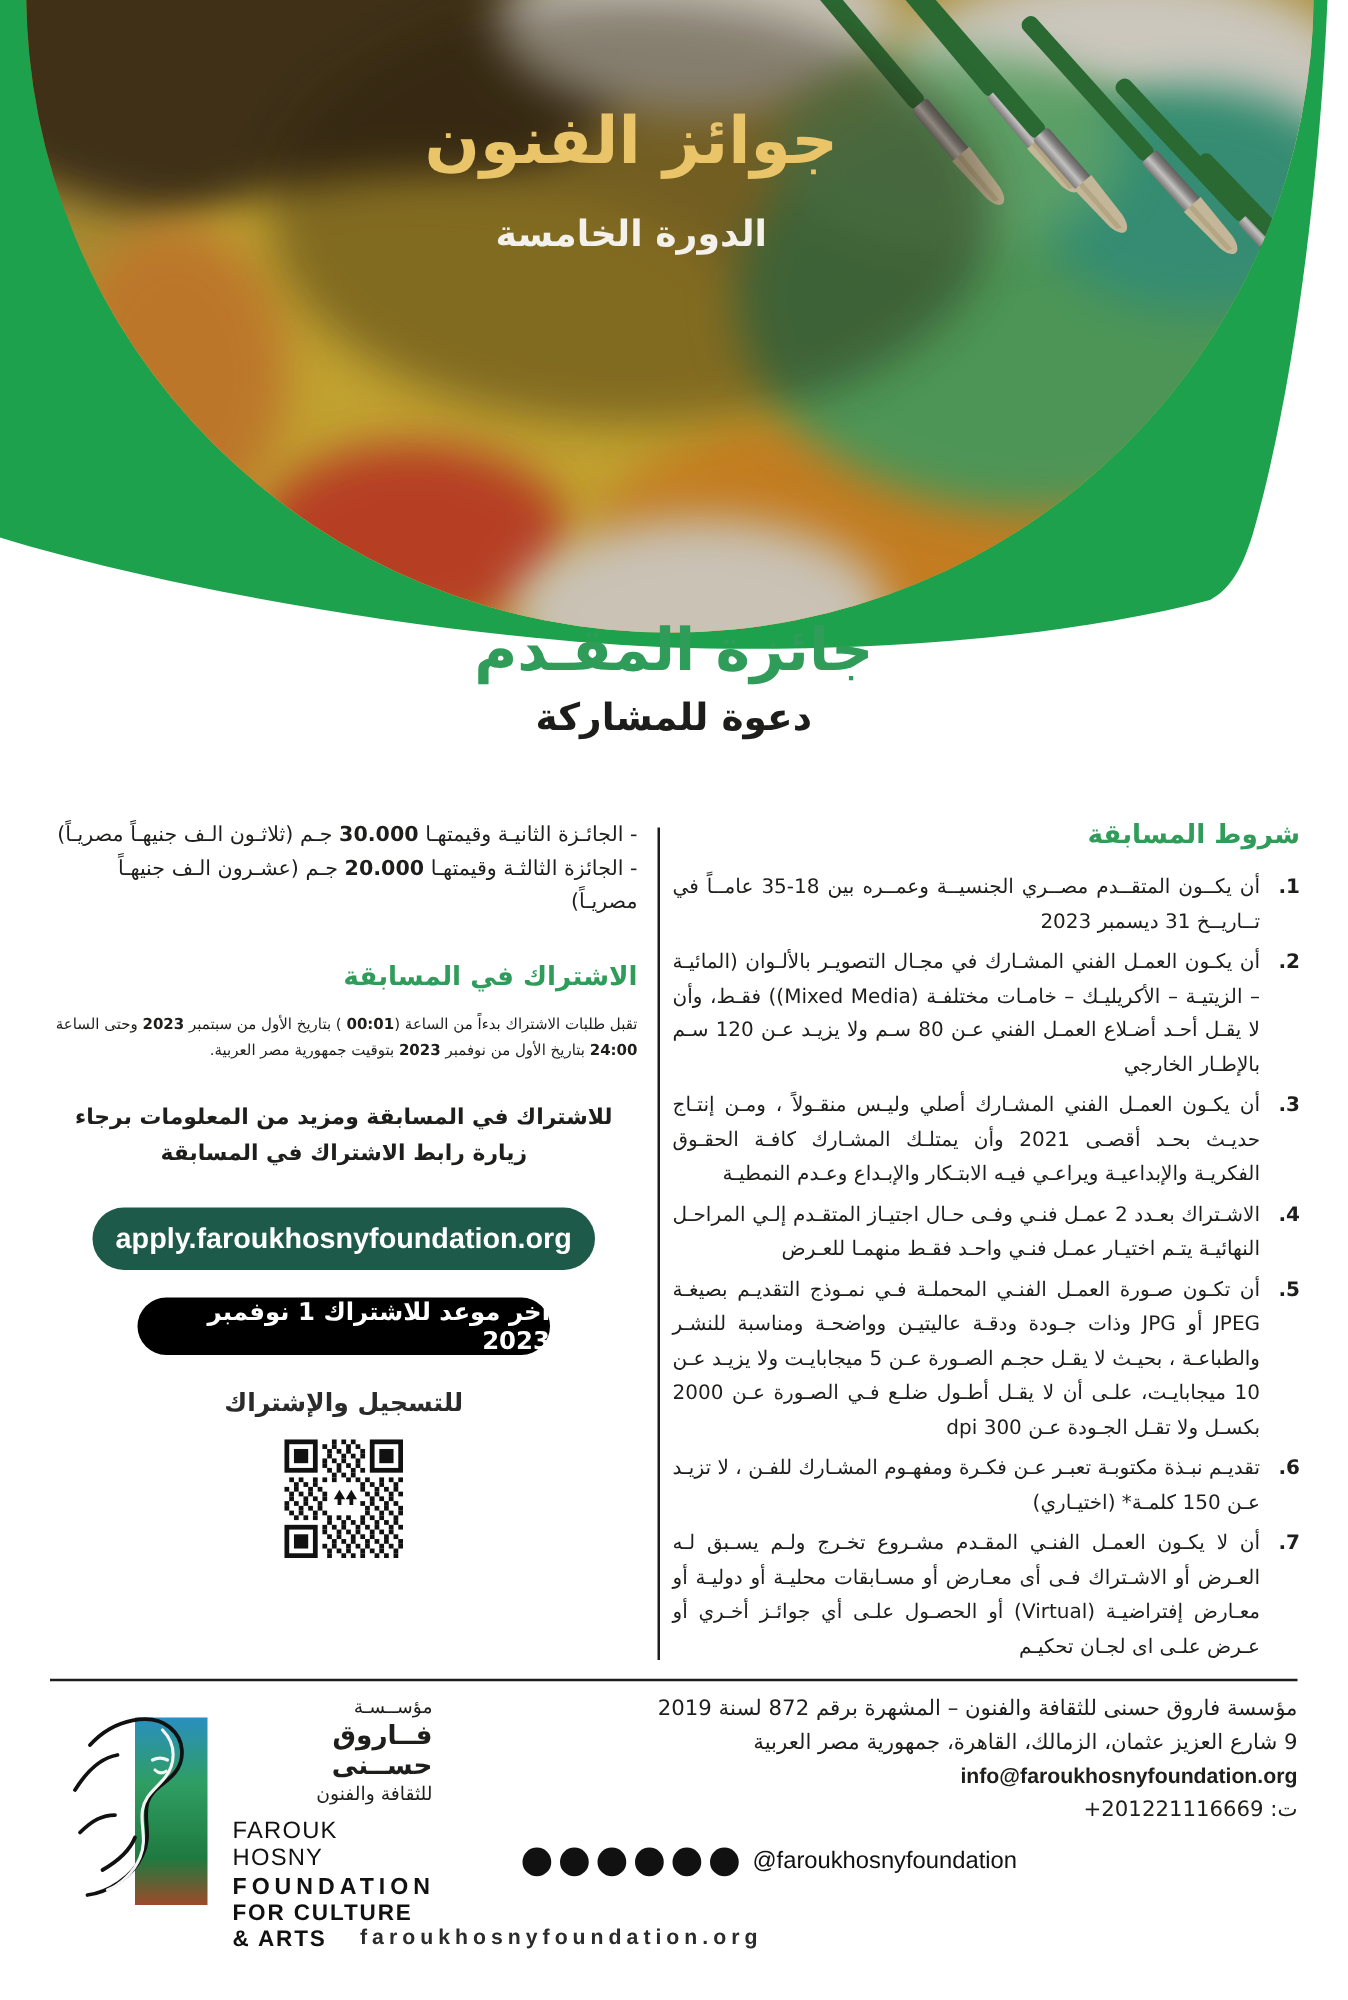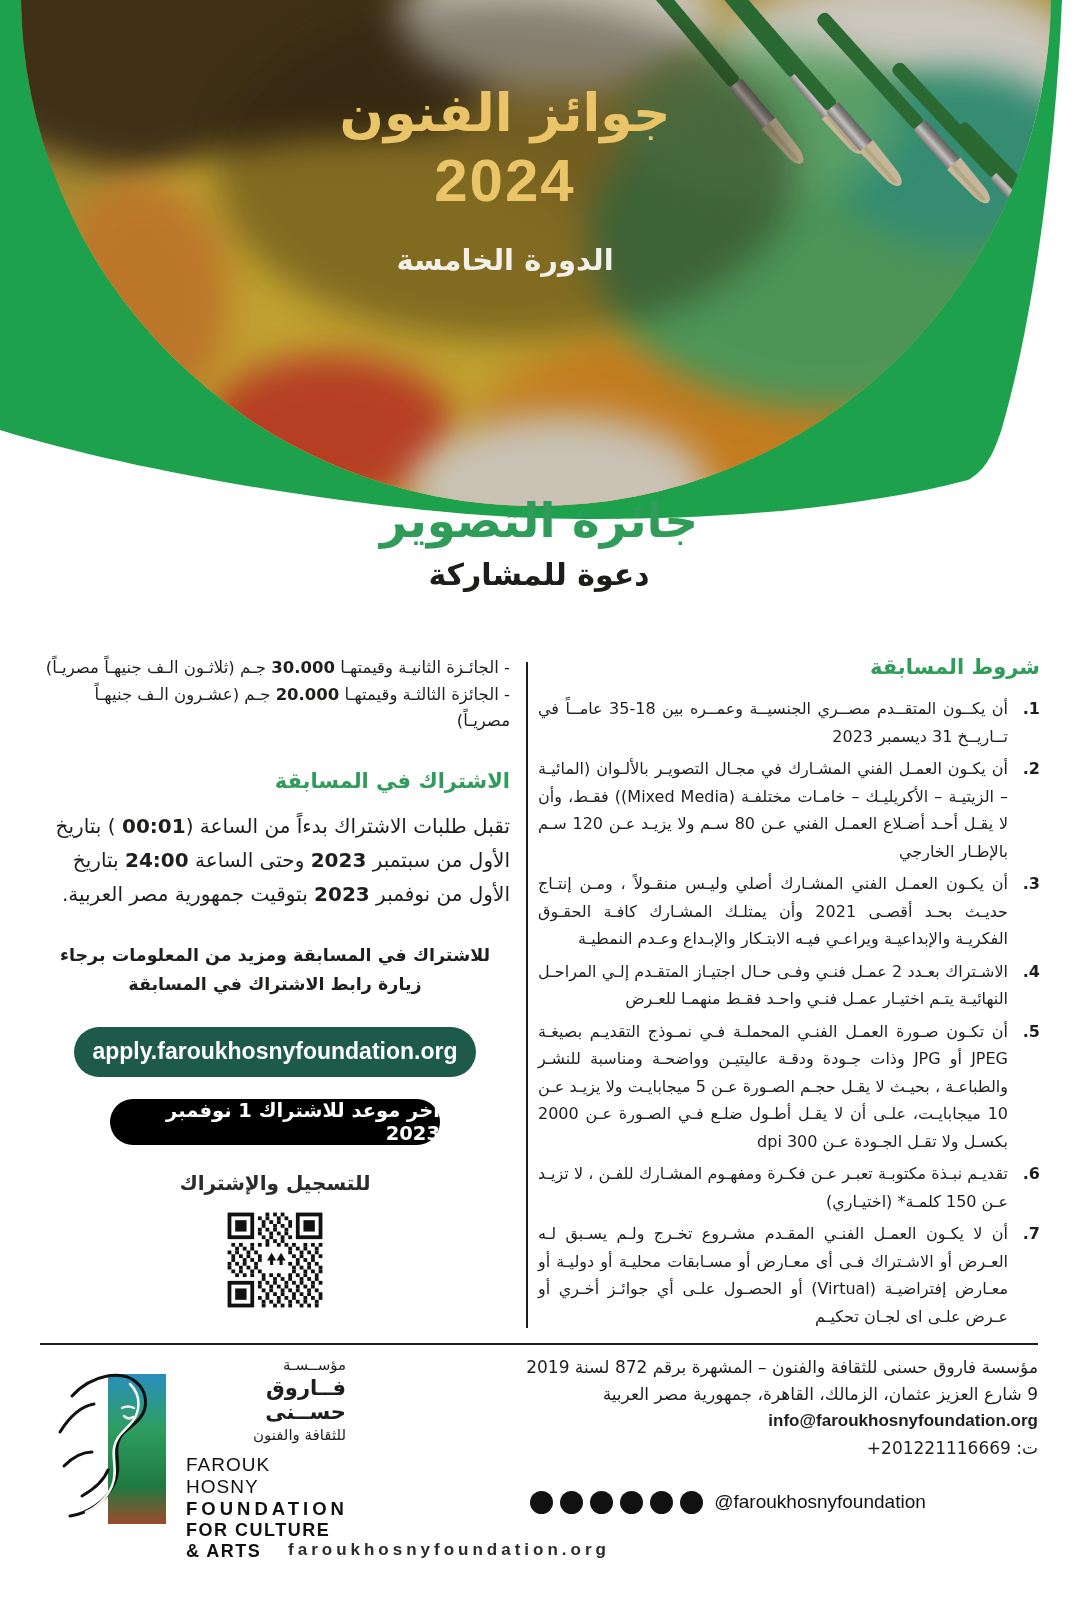--- a/index.html
+++ b/index.html
@@ -28,21 +28,21 @@
   .sec-heading{font-size:21px;font-weight:bold;color:#2f9c5a;margin:0 0 16px 0;}
 
   .cond-item{display:flex;gap:8px;font-size:16px;line-height:1.72;margin-bottom:5px;text-align:justify;}
   .cond-num{flex:0 0 24px;font-weight:bold;}
   .cond-text{flex:1;}
 
   .prize-line{font-size:16.5px;line-height:1.62;}
   .prize-extra{margin-right:62px;}
   .prize-extra:empty{display:none;}
 
-  .part-body{font-size:20px;line-height:1.7;margin:0;text-align:right;}
+  .part-body{font-size:12px;line-height:1.7;margin:0;text-align:right;}
   .cta-note{font-size:17.5px;font-weight:bold;text-align:center;line-height:1.65;margin:30px 10px 0 10px;}
 
   .pill{display:flex;align-items:center;justify-content:center;color:#fff;font-weight:bold;direction:ltr;}
   .pill-apply{margin:28px auto 0 auto;width:402px;height:50px;border-radius:25px;background:#1d5a4a;font-size:23px;}
   .pill-deadline{margin:22px auto 0 auto;width:330px;height:46px;border-radius:23px;background:#000000;font-size:19.5px;direction:rtl;}
 
   .qr-label{margin:26px 0 10px 0;text-align:center;font-size:20px;font-weight:bold;color:#2b2b2b;}
   .qr-wrap{display:flex;justify-content:center;}
 
   
@@ -53,21 +53,21 @@
   .logo-ar .l1{font-size:15px;margin:0;}
   .logo-ar .l2{font-size:21px;font-weight:bold;margin:2px 0;}
   .logo-ar .l3{font-size:15px;margin:0 0 10px 0;}
   .logo-en p{margin:0;color:#111;}
   .logo-en .e1{font-size:19px;font-weight:normal;letter-spacing:1px;}
   .logo-en .e2{font-size:18.5px;font-weight:bold;letter-spacing:4px;}
   .logo-en .e3{font-size:18px;font-weight:bold;letter-spacing:1.5px;}
 
   .footer-info{position:absolute;right:40px;top:1354px;width:620px;direction:rtl;text-align:right;font-size:17px;line-height:1.58;}
   .footer-info p{margin:0;}
-  .social-row{display:flex;direction:ltr;justify-content:center;align-items:center;gap:7px;margin-top:26px;}
+  .social-row{display:flex;direction:ltr;justify-content:flex-start;align-items:center;gap:7px;margin-top:13px;}
   .social-ic{width:23px;height:23px;border-radius:50%;background:#111;color:#fff;display:flex;align-items:center;justify-content:center;
     font-size:12px;font-weight:bold;font-family:"Liberation Sans",sans-serif;}
   .social-handle{font-size:19px;color:#111;margin-left:4px;direction:ltr;}
   .site-url{position:absolute;left:0;top:1540px;width:898px;text-align:center;font-size:17px;font-weight:bold;
     letter-spacing:4px;color:#2b2b2b;}
 </style>
 </head>
 <body>
 
 <div class="hero">
@@ -139,27 +139,26 @@
           </g>
       </g>
 
       <ellipse cx="505" cy="170" rx="290" ry="170" fill="#2e2410" opacity="0.42" filter="url(#blur18)"></ellipse>
       <rect x="0" y="-20" width="1078" height="545" fill="#1a1206" opacity="0.18"></rect>
     </g>
   </svg>
 
   <div class="hero-text">
     <p class="hero-title">جوائز الفنون</p>
-    <p class="hero-year latin">2024</p>
     <p class="hero-sub">الدورة الخامسة</p>
   </div>
 </div>
 
 <div class="main-title">
-  <h2>جائزة التصوير</h2>
+  <h2>جائزة المقـدم</h2>
   <h3>دعوة للمشاركة</h3>
 </div>
 
 <div class="col-divider"></div>
 
 <div class="col-right">
   <p class="sec-heading">شروط المسابقة</p>
   <div>
       <div class="cond-item">
       <span class="cond-num">1.</span>

